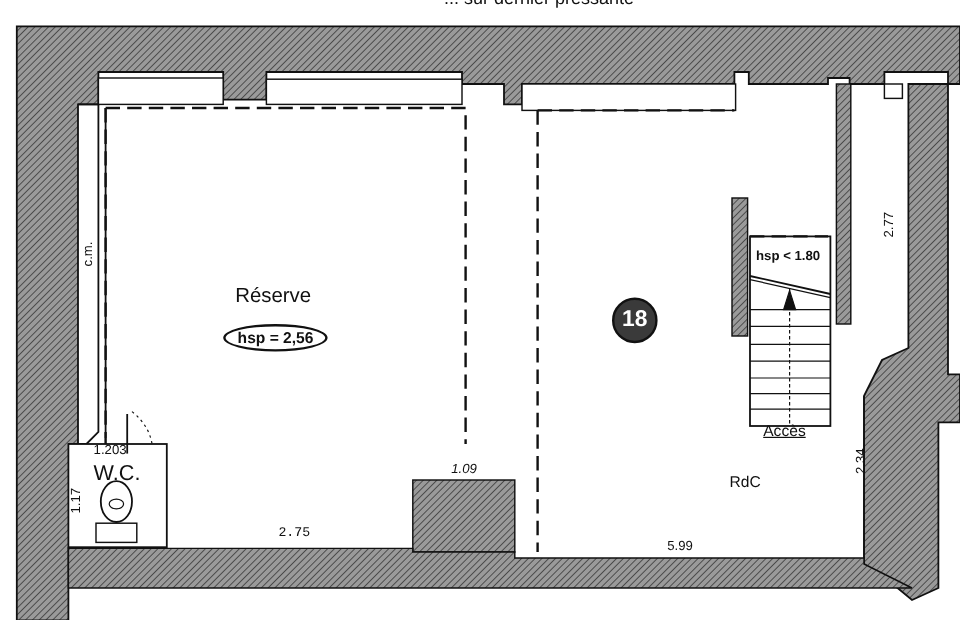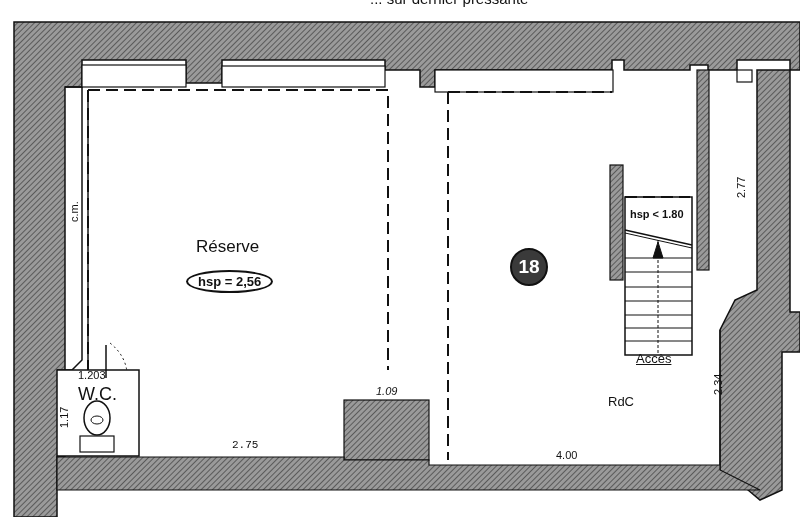--- a/index.html
+++ b/index.html
@@ -103,15 +103,15 @@
 <div class="lbl access" style="left:608px; top:367px;margin-top:28px;">RdC</div>
 
 <div class="lbl dim" style="left:78px; top:370px;">1.203</div>
 <div class="lbl wc" style="left:78px; top:385px;">W.C.</div>
 <div class="lbl dim vert" style="left:59px; top:428px;">1.17</div>
 
 <div class="lbl dim vert" style="left:69px; top:222px;">c.m.</div>
 
 <div class="lbl dim" style="left:232px; top:440px;font-family:Liberation Mono, monospace;">2.75</div>
 <div class="lbl dim" style="left:376px; top:386px;font-style:italic;">1.09</div>
-<div class="lbl dim" style="left:556px; top:450px;">4.00</div>
+<div class="lbl dim" style="left:556px; top:450px;">5.99</div>
 <div class="lbl dim vert" style="left:736px; top:198px;">2.77</div>
 <div class="lbl dim vert" style="left:713px; top:395px;">2.34</div>
 
 </body></html>

